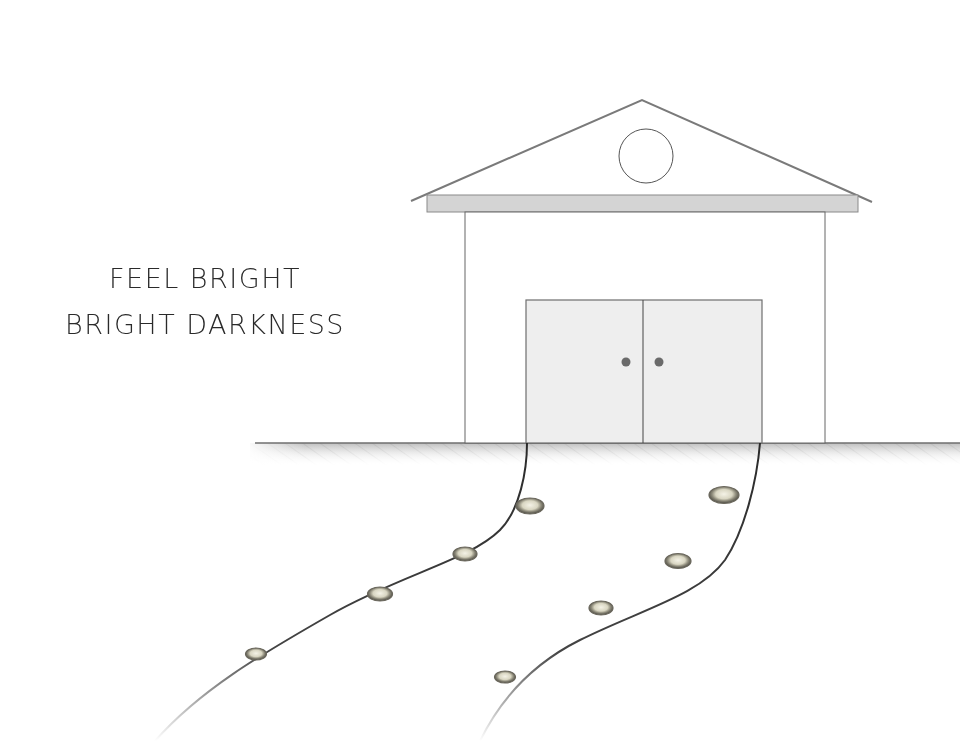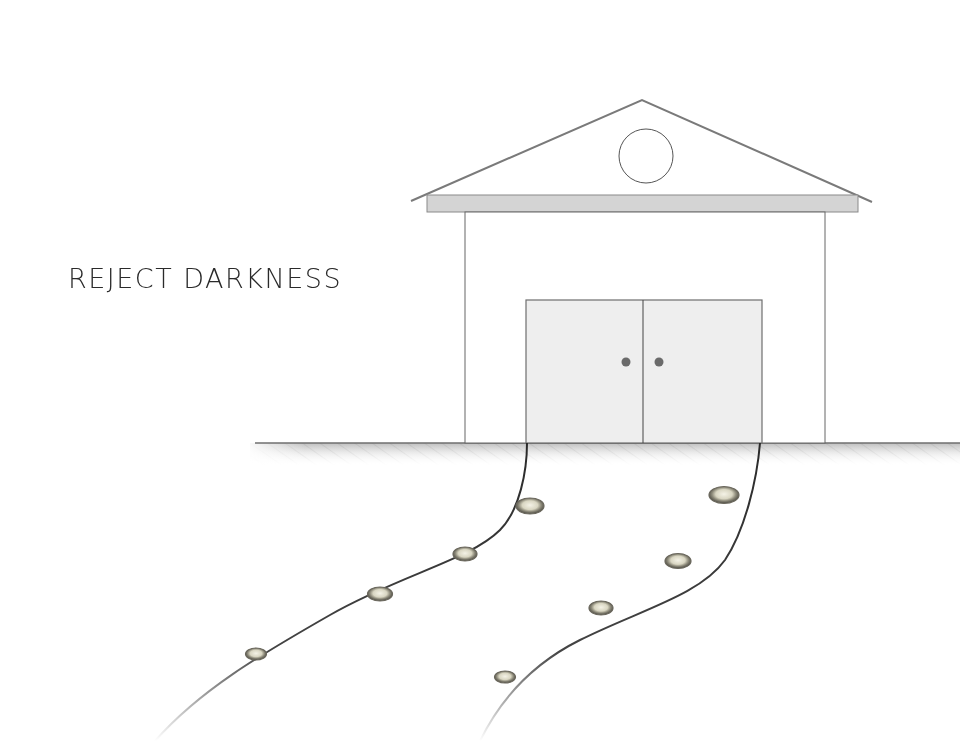--- a/index.html
+++ b/index.html
@@ -5,21 +5,22 @@
   html, body { margin:0; padding:0; background:#ffffff; }
   body { width:960px; height:741px; position:relative; overflow:hidden; font-family:"DejaVu Sans", sans-serif; }
   .tagline { position:absolute; left:60px; top:256px; width:290px; text-align:center; color:#2a2a2a; font-weight:200; font-size:27px; letter-spacing:1.5px; line-height:46px; font-family:"DejaVu Sans", sans-serif; }
   .tagline span { display:block; }
   svg.scene { position:absolute; left:0; top:0; }
 </style>
 </head>
 <body>
 
 <div class="tagline">
-  <span>REJECT DARKNESS</span>
+  <span>FEEL BRIGHT</span>
+  <span>BRIGHT DARKNESS</span>
 </div>
 
 <svg class="scene" width="960" height="741" viewBox="0 0 960 741">
   <defs>
     <pattern id="hatch" width="10" height="10" patternUnits="userSpaceOnUse" patternTransform="rotate(-55)">
       <line x1="0" y1="0" x2="0" y2="10" stroke="#9a9a9a" stroke-width="1"></line>
     </pattern>
     <linearGradient id="groundFade" x1="0" y1="0" x2="0" y2="1">
       <stop offset="0" stop-color="#ffffff" stop-opacity="0"></stop>
       <stop offset="1" stop-color="#ffffff" stop-opacity="1"></stop>

